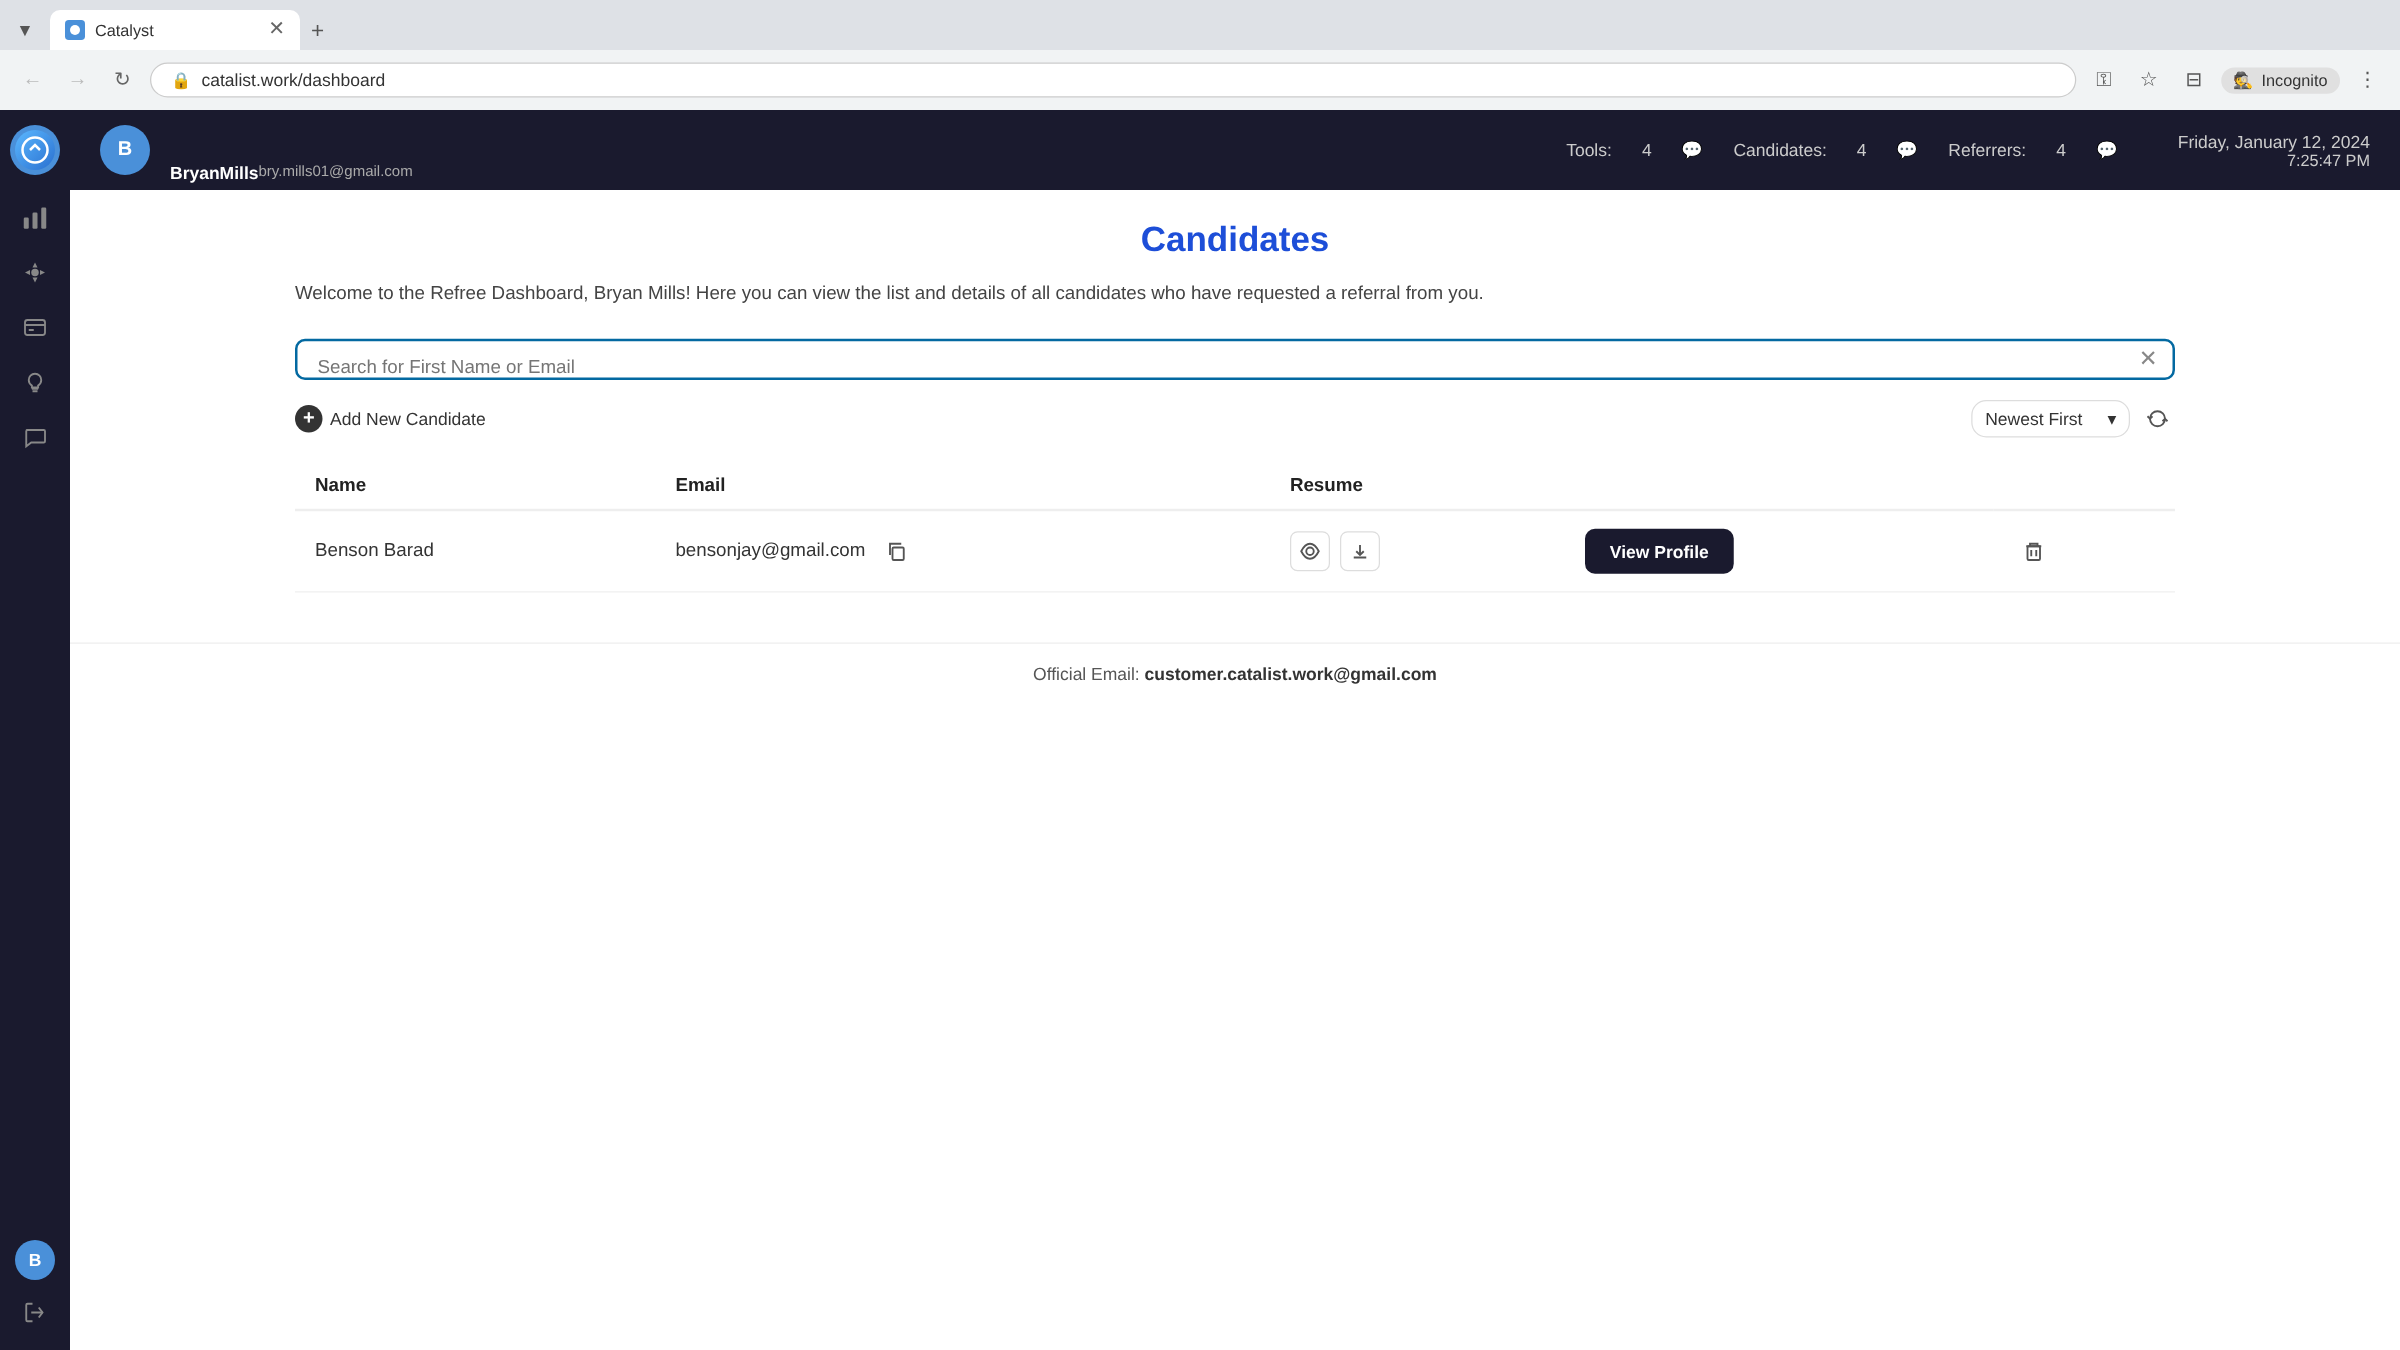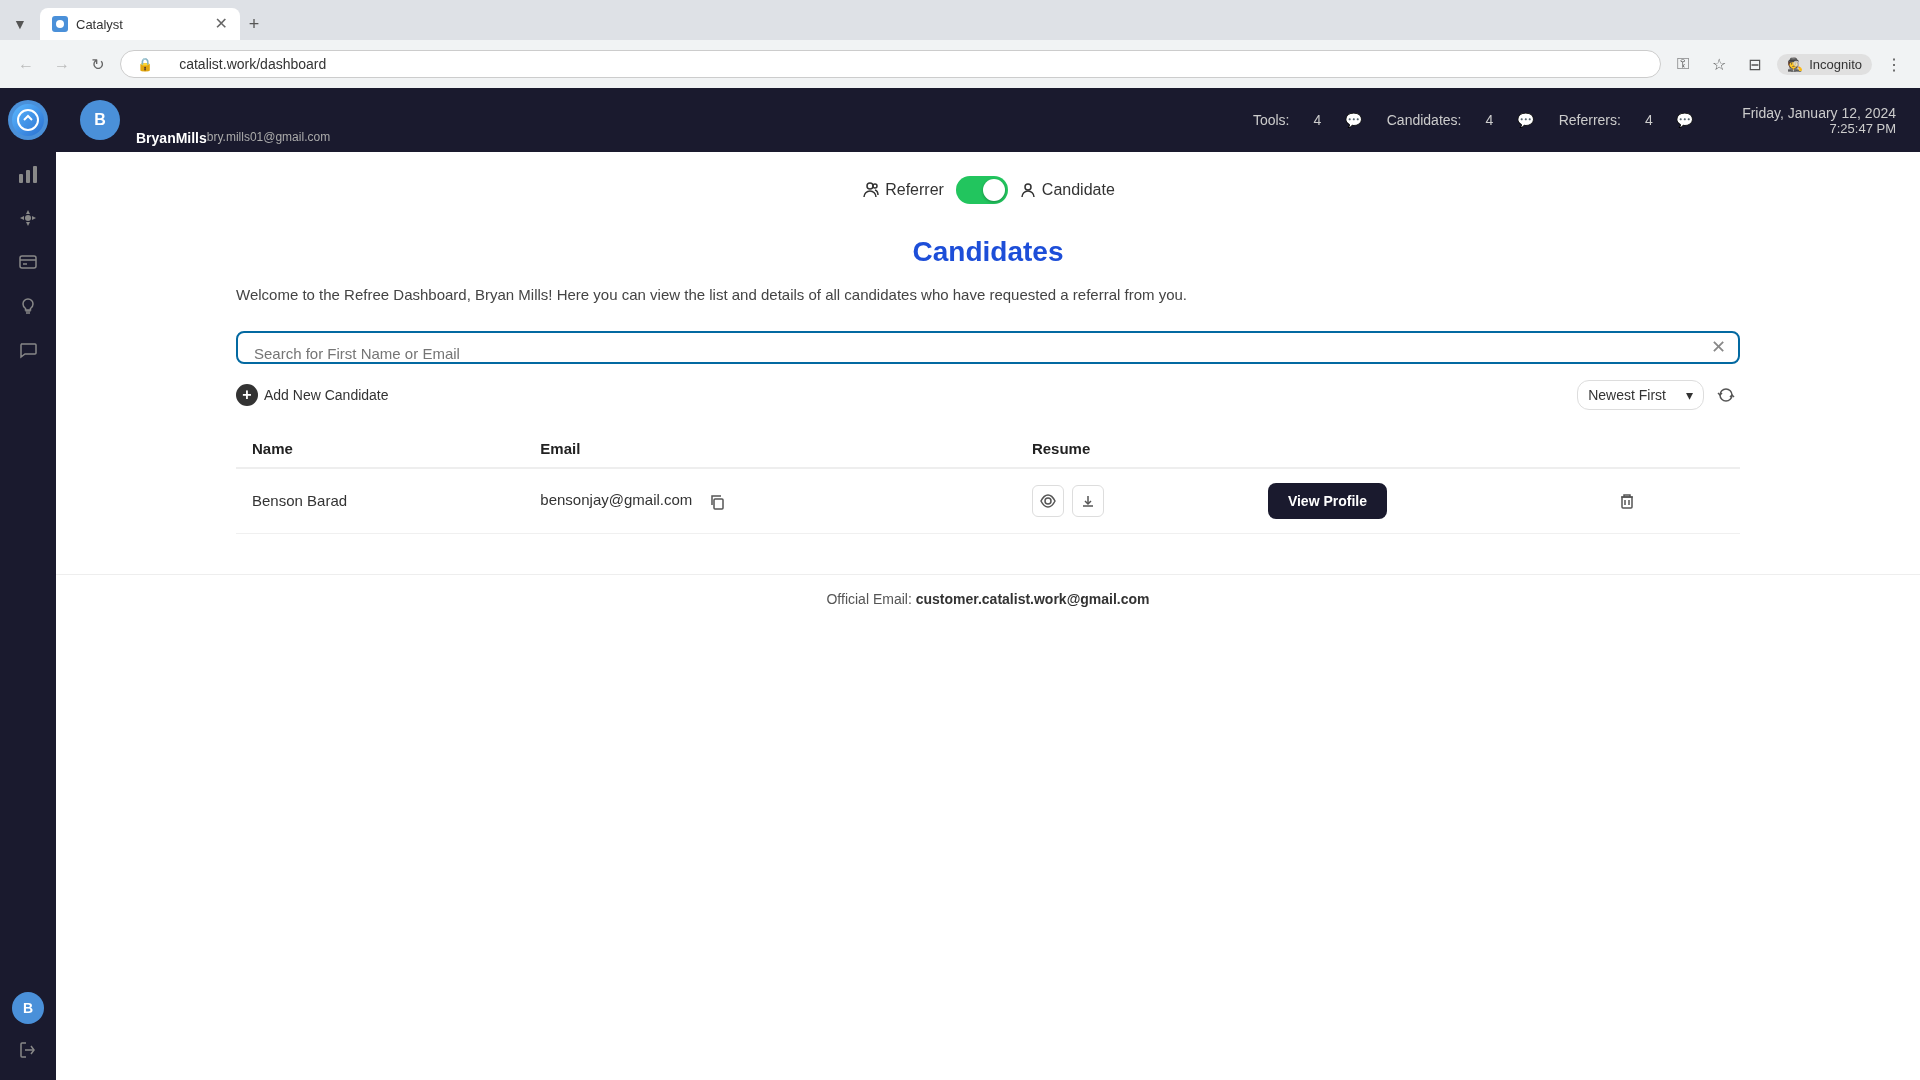--- a/index.html
+++ b/index.html
@@ -11,21 +11,21 @@
     .browser-tab { display: flex; align-items: center; background: #ffffff; border-radius: 8px 8px 0 0; padding: 12px 12px; height: 32px; min-width: 200px; font-size: 13px; color: #333; gap: 8px; }
     .browser-tab .tab-favicon { width: 16px; height: 16px; background: #4a90d9; border-radius: 3px; display: flex; align-items: center; justify-content: center; }
     .browser-tab .tab-title { flex: 1; }
     .browser-tab .tab-close { color: #666; cursor: pointer; font-size: 16px; line-height: 1; }
     .browser-tab-new { width: 28px; height: 28px; display: flex; align-items: center; justify-content: center; font-size: 18px; color: #555; cursor: pointer; }
     .browser-nav-bar { display: flex; align-items: center; background: #f1f3f4; padding: 6px 12px; gap: 8px; height: 48px; }
     .browser-nav-btn { width: 28px; height: 28px; display: flex; align-items: center; justify-content: center; color: #666; cursor: pointer; font-size: 16px; border-radius: 50%; }
     .browser-nav-btn.disabled { color: #bbb; cursor: default; }
     .browser-address-bar { flex: 1; background: #fff; border: 1px solid #ccc; border-radius: 20px; padding: 5px 16px; font-size: 14px; color: #333; display: flex; align-items: center; gap: 8px; }
     .browser-address-bar .lock-icon { color: #555; font-size: 13px; }
-    .browser-address-text { flex: 1; margin-left: 18px; }
+    .browser-address-text { flex: 1; }
     .browser-right-icons { display: flex; align-items: center; gap: 8px; }
     .browser-icon-btn { width: 28px; height: 28px; display: flex; align-items: center; justify-content: center; color: #555; font-size: 16px; cursor: pointer; border-radius: 50%; }
     .incognito-label { font-size: 13px; color: #333; background: #e0e0e0; padding: 3px 10px; border-radius: 12px; display: flex; align-items: center; gap: 6px; }
 
     
     .app-container { display: flex; width: 100%; height: calc(1080px - 88px); }
 
     
     .sidebar { width: 56px; background: #1a1a2e; display: flex; flex-direction: column; align-items: center; padding: 12px 0; gap: 8px; height: 100%; }
     .sidebar-logo { width: 40px; height: 40px; background: #4a90d9; border-radius: 50%; display: flex; align-items: center; justify-content: center; margin-bottom: 8px; }
@@ -223,41 +223,20 @@
         </div>
       </div>
       <div class="header-datetime">
         <div class="header-date">Friday, January 12, 2024</div>
         <div class="header-time">7:25:47 PM</div>
       </div>
     </div>
 
     <div class="page-body">
 
-      <div class="toggle-section">
-        <div class="toggle-label">
-          <svg width="18" height="18" viewBox="0 0 18 18" fill="none" stroke="#333" stroke-width="1.5">
-            <circle cx="9" cy="5" r="3"></circle>
-            <path d="M3 16c0-3.3 2.7-6 6-6s6 2.7 6 6"></path>
-            <circle cx="14" cy="5" r="2"></circle>
-            <path d="M14 9c1.5.5 3 2 3 5"></path>
-          </svg>
-          <span>Referrer</span>
-        </div>
-        <div class="toggle-switch">
-          <div class="toggle-knob"></div>
-        </div>
-        <div class="toggle-label">
-          <svg width="16" height="16" viewBox="0 0 16 16" fill="none" stroke="#333" stroke-width="1.5">
-            <circle cx="8" cy="5" r="3"></circle>
-            <path d="M2 15c0-3.3 2.7-6 6-6s6 2.7 6 6"></path>
-          </svg>
-          <span>Candidate</span>
-        </div>
-      </div>
 
       <h1 class="page-title">Candidates</h1>
 
       <p class="welcome-text">Welcome to the Refree Dashboard, Bryan Mills! Here you can view the list and details of all candidates who have requested a referral from you.</p>
 
       <div class="search-container">
         <input class="search-input" type="text" placeholder="Search for First Name or Email" style="">
         <span class="search-clear">✕</span>
       </div>
 

